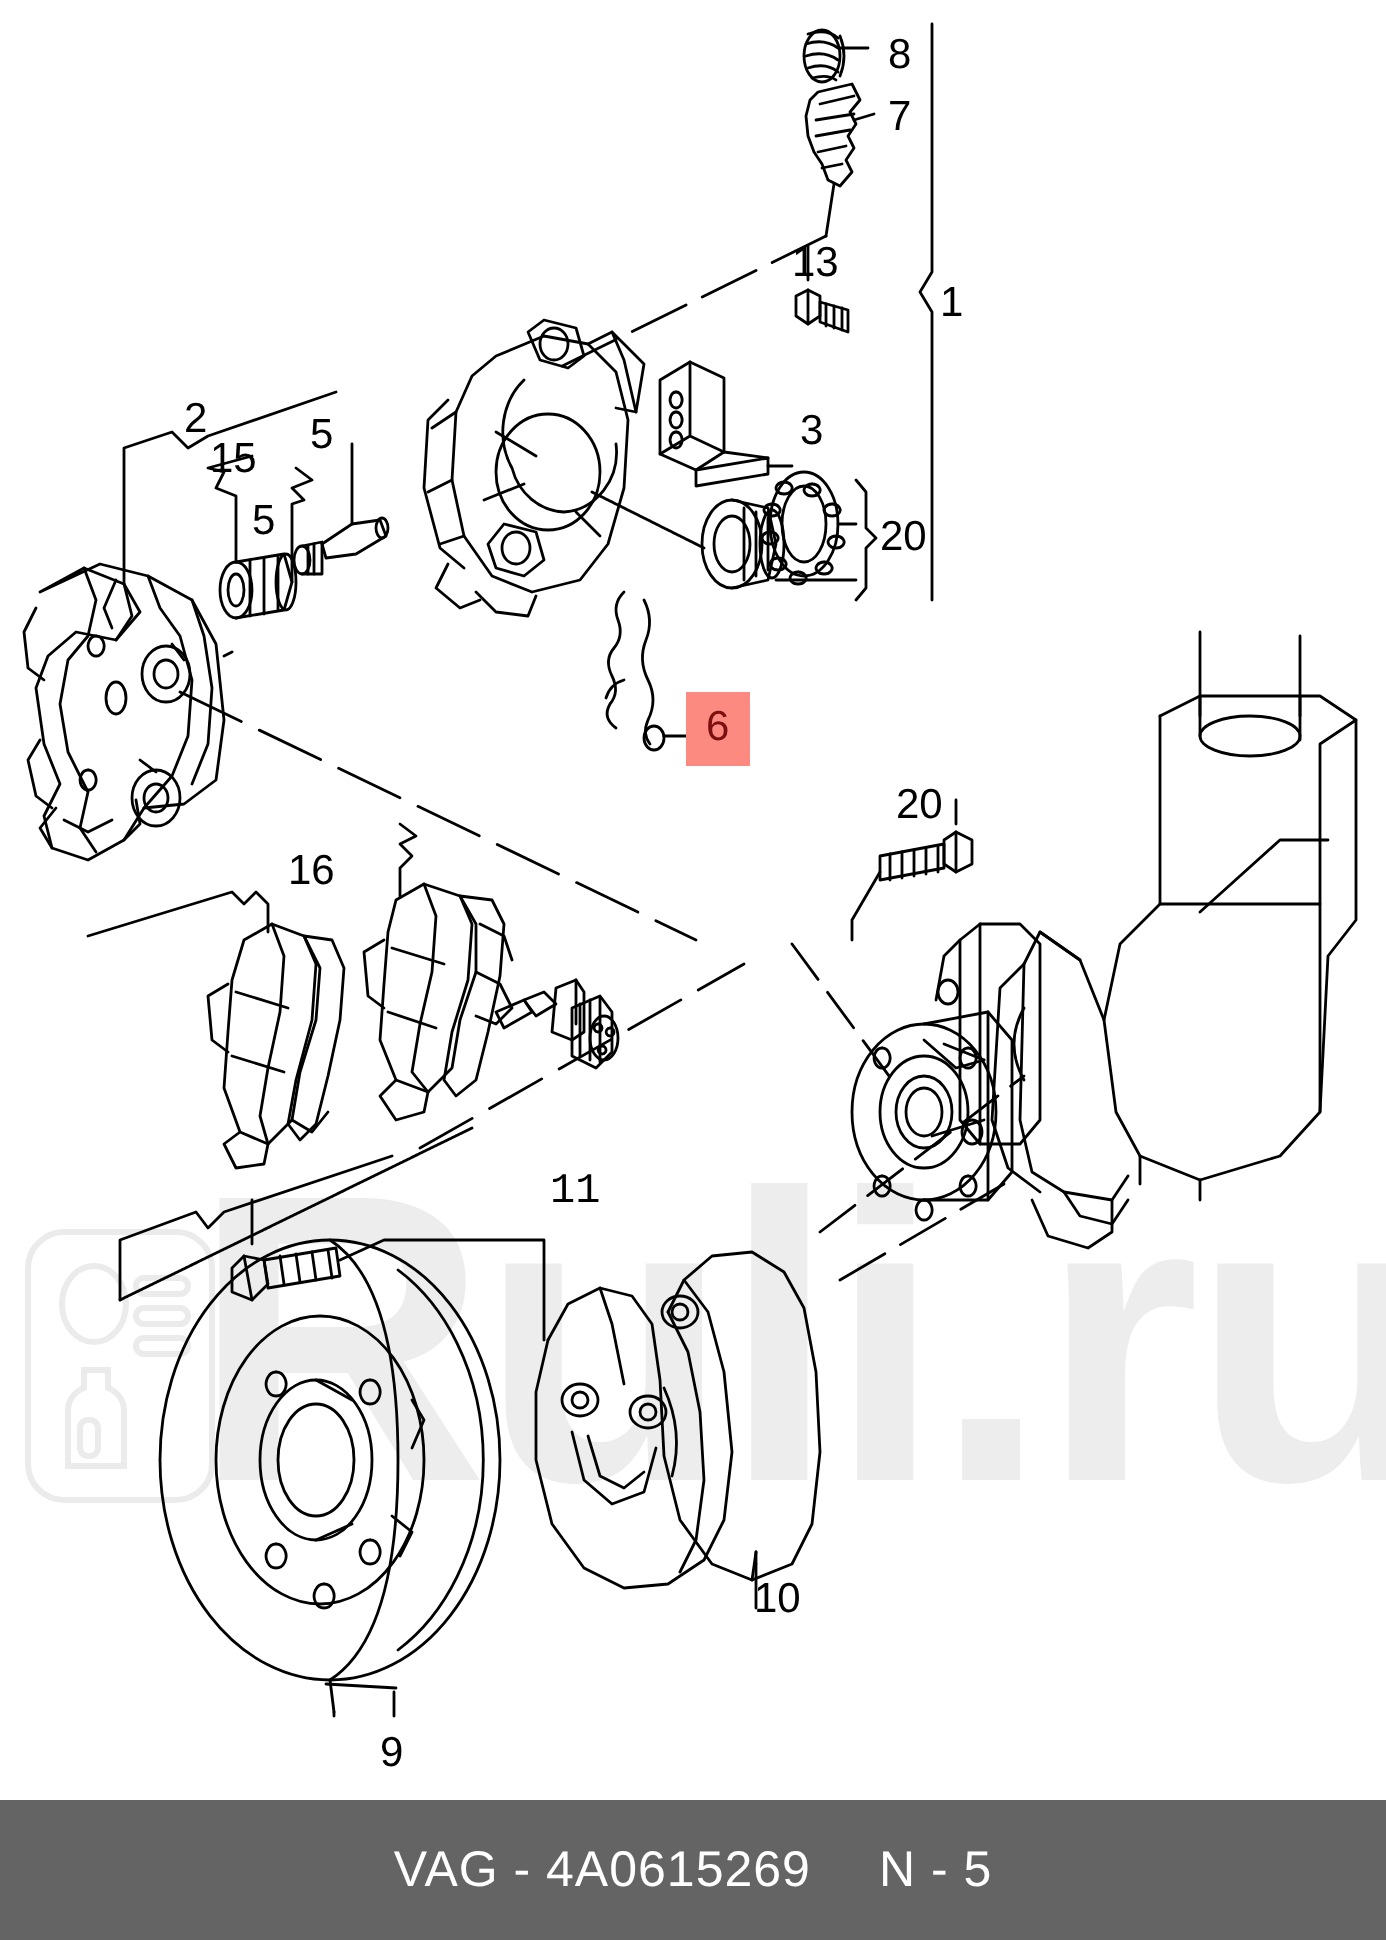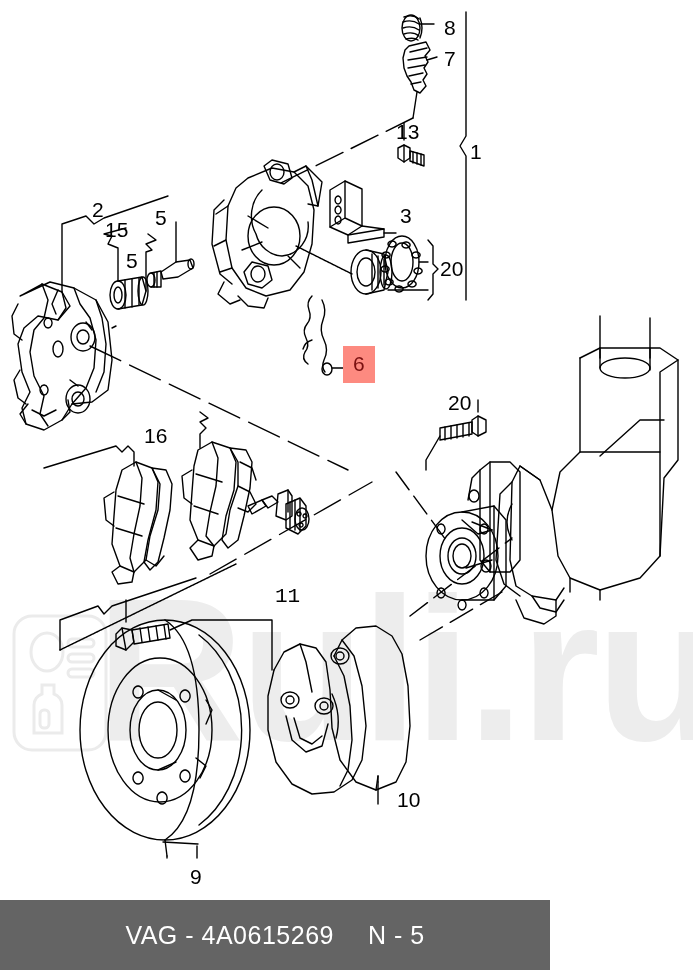--- a/index.html
+++ b/index.html
@@ -49,21 +49,21 @@
   }
   .callout-label.highlighted {
     background: #fd8a80;
     color: #7a1010;
     padding: 7px 10px 9px 10px;
   }
   #footer-bar {
     position: absolute;
     left: 0;
     top: 900px;
-    width: 550px;
+    width: 693px;
     height: 70px;
     background: #646464;
     display: flex;
     align-items: center;
     justify-content: center;
   }
   #footer-inner {
     display: flex;
     align-items: baseline;
     gap: 34px;
@@ -411,21 +411,21 @@
     <div class="callout-label" style="left:440px; top:258px;">20</div>
 
     <div class="callout-label highlighted" style="left:343px; top:346px;">6</div>
 
     <div class="callout-label" style="left:448px; top:392px;">20</div>
 
     <div class="callout-label" style="left:144px; top:425px;">16</div>
 
     <div class="callout-label" style="left:275px; top:586px;font-family:Liberation Mono, monospace;">11</div>
 
-    <div class="callout-label" style="left:377px; top:789px;margin-left:20px;">10</div>
+    <div class="callout-label" style="left:377px; top:789px;">10</div>
 
     <div class="callout-label" style="left:190px; top:866px;">9</div>
 
   </div>
 
   <div id="footer-bar">
     <div id="footer-inner">
       <span class="footer-text">VAG - 4A0615269</span>
       <span class="footer-text">N - 5</span>
     </div>

